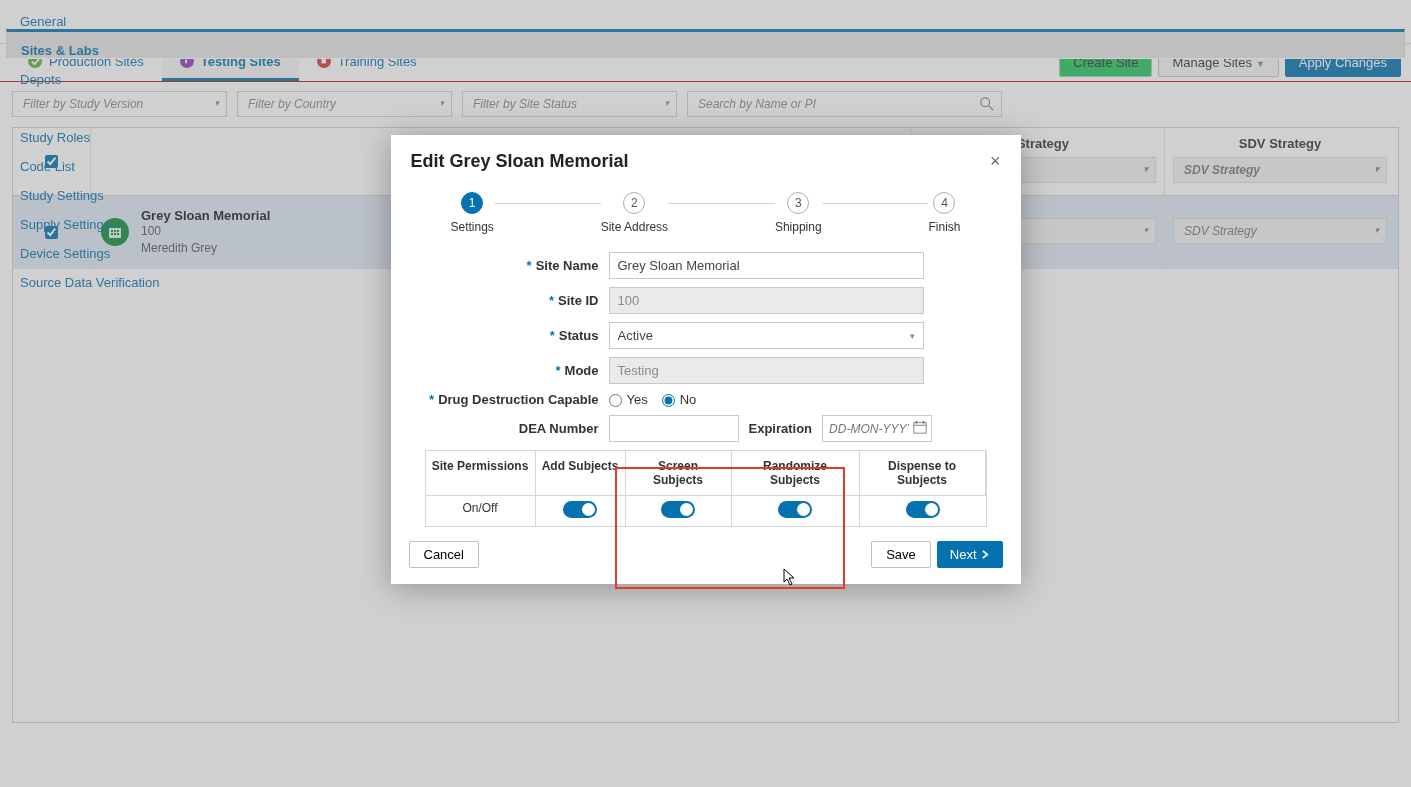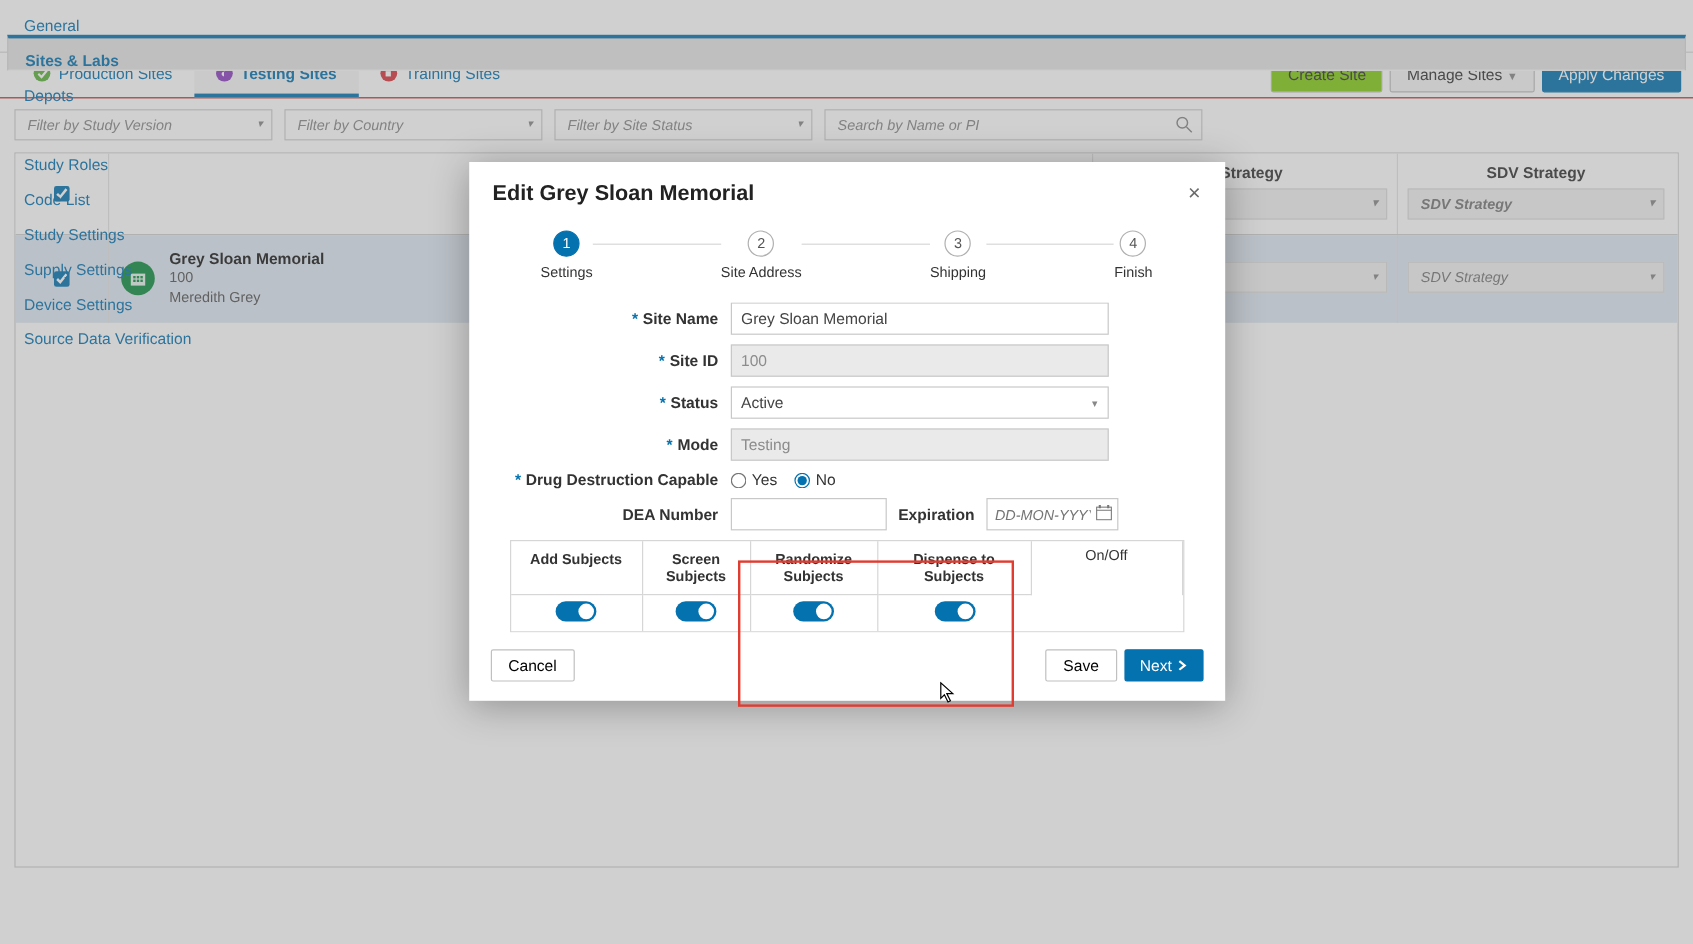--- a/index.html
+++ b/index.html
@@ -12,21 +12,21 @@
   .sub-tabs-row{display:flex;align-items:center;border-bottom:1px solid #b91c1c;padding:0 10px;height:38px;}
   .sub-tab{padding:9px 18px;color:#0572b0;font-size:13px;cursor:pointer;border-bottom:3px solid transparent;display:flex;align-items:center;gap:7px;}
   .sub-tab.active{border-bottom:3px solid #0572b0;font-weight:600;background:#f6f6f6;}
   .status-dot{width:14px;height:14px;border-radius:50%;display:inline-flex;align-items:center;justify-content:center;font-size:9px;color:#fff;}
   .status-green{background:#5bb13c;}
   .status-purple{background:#8c3fc0;}
   .status-red{background:#d9363e;}
   .sub-tabs-spacer{flex:1;}
   .btn{font-size:13px;padding:6px 13px;border:1px solid #c0c0c0;background:#f4f4f4;color:#333;border-radius:2px;cursor:pointer;}
   .btn.primary{background:#0572b0;border-color:#0572b0;color:#fff;}
-  .btn.plain{background:#84cc16;}
+  .btn.plain{background:#22c55e;}
   .actions-right{display:flex;gap:6px;}
   .dropdown-arrow{font-size:9px;margin-left:4px;color:#888;}
   
   .filters-row{display:flex;gap:10px;padding:9px 12px 10px;text-align:center;}
   .filter-select{position:relative;border:1px solid #d0d0d0;background:#fff;height:26px;display:flex;align-items:center;padding:0 24px 0 10px;color:#888;font-style:italic;font-size:12px;}
   .filter-select:after{content:"▾";position:absolute;right:7px;top:6px;font-size:9px;color:#888;}
   .fs1{width:215px;} .fs2{width:215px;} .fs3{width:215px;}
   .search-box{position:relative;border:1px solid #d0d0d0;background:#fff;height:26px;width:315px;display:flex;align-items:center;padding:0 26px 0 10px;color:#888;font-style:italic;font-size:12px;}
   .search-box svg{position:absolute;right:7px;top:5px;}
   
@@ -264,20 +264,21 @@
                   <line x1="1" y1="6" x2="15" y2="6" stroke="#777"></line>
                   <line x1="4" y1="1" x2="4" y2="4" stroke="#777" stroke-width="2"></line>
                   <line x1="12" y1="1" x2="12" y2="4" stroke="#777" stroke-width="2"></line>
                 </svg>
             </span>
           </div>
         </div>
       </div>
 
       <div class="perm-table">
+        <div class="perm-th">Site Permissions</div>
         <div class="perm-th">Add Subjects</div>
         <div class="perm-th">Screen Subjects</div>
         <div class="perm-th">Randomize Subjects</div>
         <div class="perm-th">Dispense to Subjects</div>
 
         <div class="perm-td">On/Off</div>
         <div class="perm-td"><span class="toggle"></span></div>
         <div class="perm-td"><span class="toggle"></span></div>
         <div class="perm-td"><span class="toggle"></span></div>
         <div class="perm-td"><span class="toggle"></span></div>

